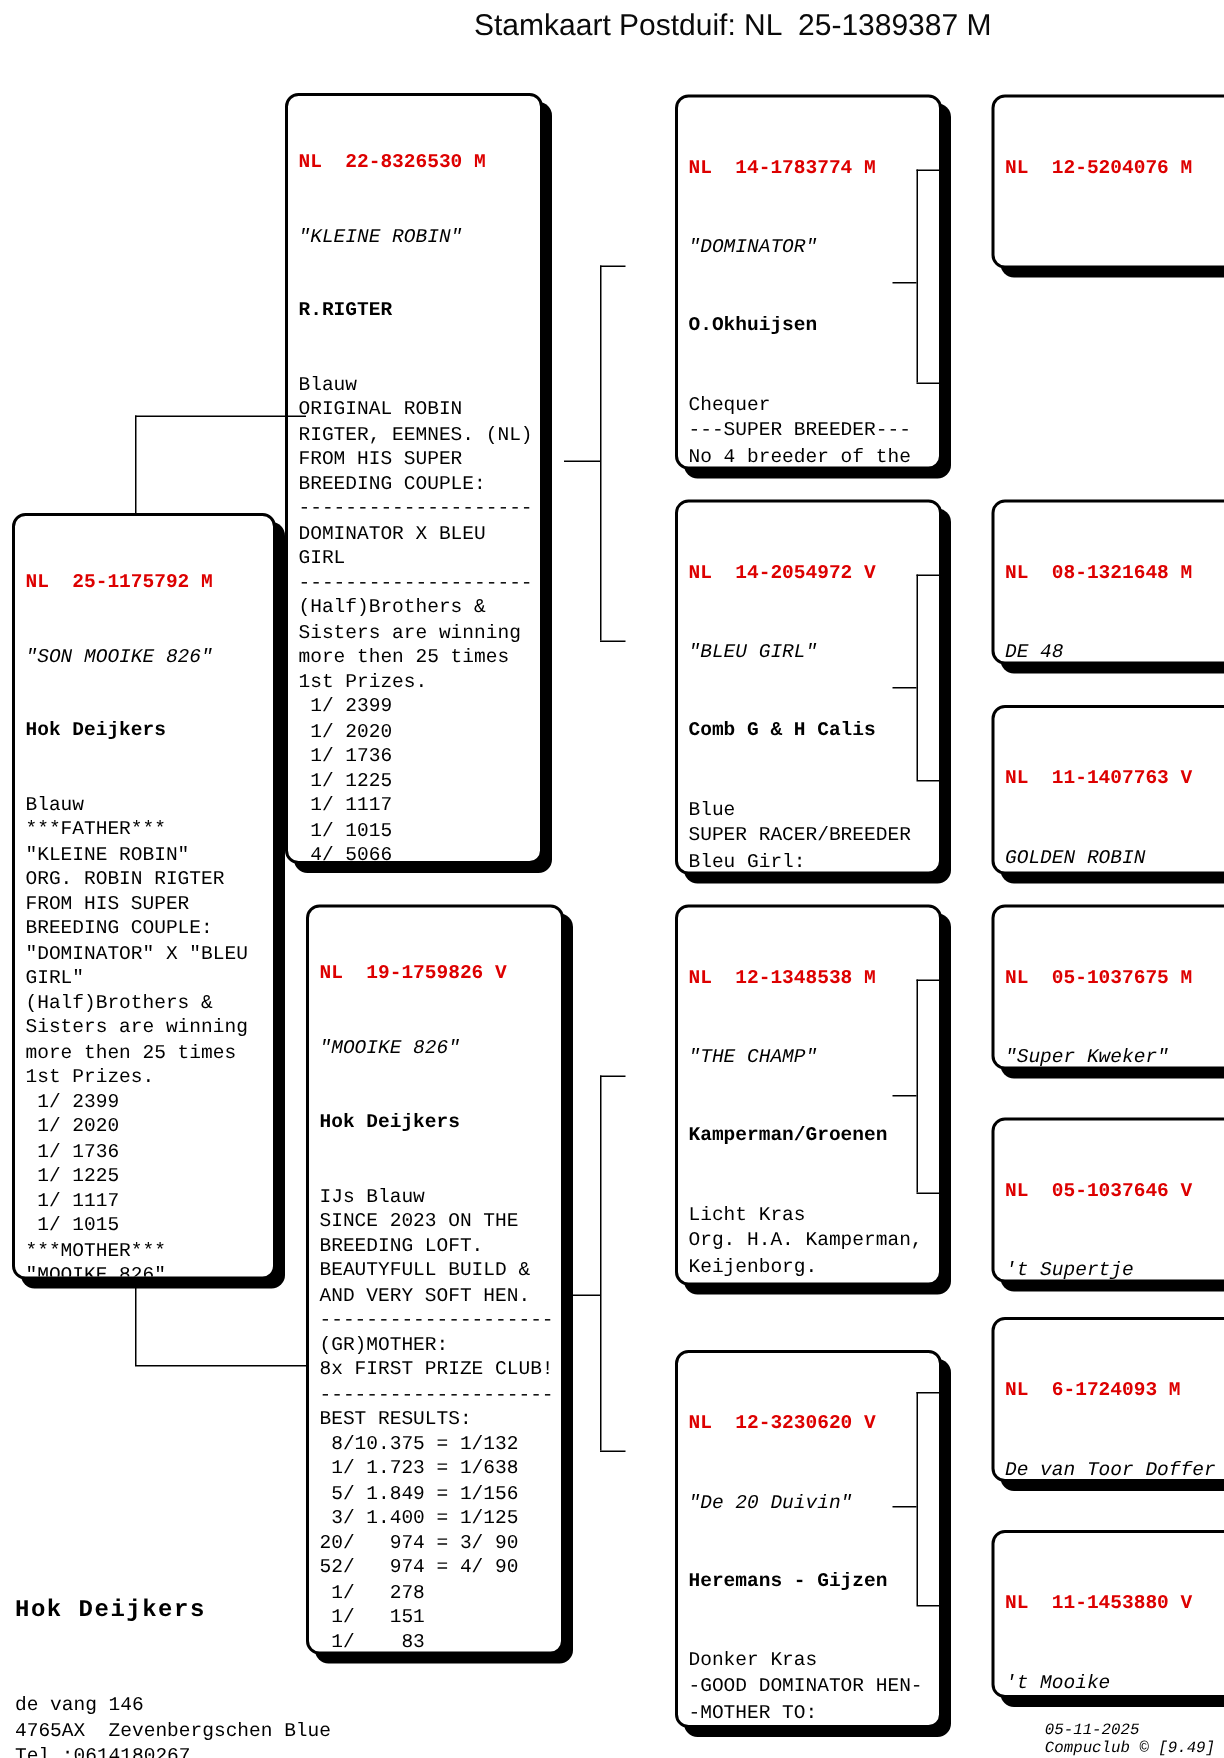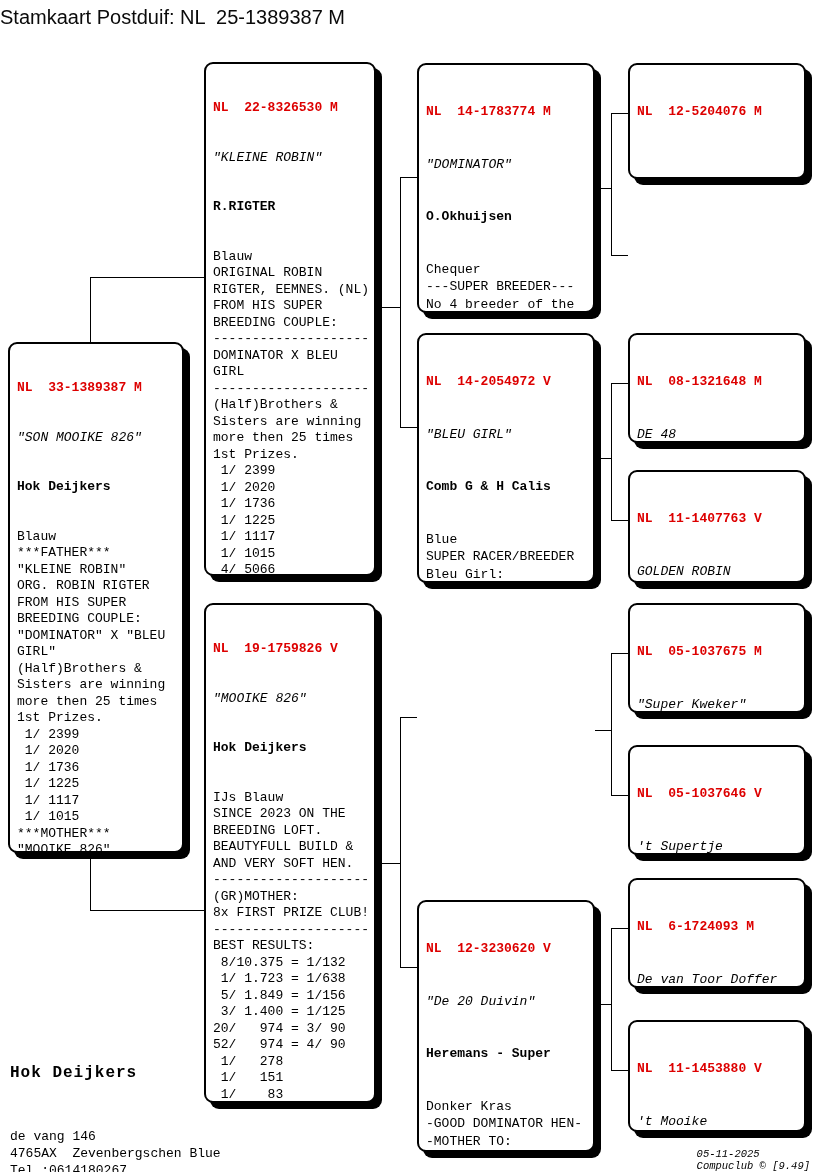--- a/index.html
+++ b/index.html
@@ -3,31 +3,31 @@
 <meta charset="utf-8">
 <style>
   :root { --red: #dd0000; }
   html,body { margin:0; padding:0; background:#ffffff; }
   .page {
     position:relative; width:816px; height:1172px; background:#ffffff;
     font-family:"Liberation Mono","DejaVu Sans Mono",monospace;
     color:#000; overflow:hidden;
   }
   .title {
-    position:absolute; left:0; top:6px; width:661px; text-align:left;
+    position:absolute; left:0; top:6px; width:661px; text-align:right;
     font-family:"Liberation Sans","DejaVu Sans",sans-serif;
     font-size:20px; white-space:pre; color:#0a0a0a;
   }
   .pbox {
     position:absolute; background:#fff; border:2px solid #000; border-radius:9px;
     box-shadow:6px 6px 0 #000; padding:3px 7px; box-sizing:border-box;
     font-size:13px; white-space:pre; overflow:hidden;
   }
   .lh-a { line-height:16.5px; }
-  .lh-b { line-height:17.5px; }
+  .lh-b { line-height:17.5px;margin-left:33px; }
   .ring  { color:var(--red); font-weight:bold; min-height:1em; }
   .pname { font-style:italic; min-height:16.5px; }
   .powner{ font-weight:bold; min-height:16.5px; }
   .pline { min-height:16.5px; }
   .hline { position:absolute; height:1px; background:#000; }
   .vline { position:absolute; width:1px;  background:#000; }
   .owner-block { position:absolute; left:10px; top:1028px; white-space:pre; }
   .owner-name  { font-weight:bold; font-size:16px; letter-spacing:1px; margin-bottom:10px; }
   .owner-lines { font-size:13px; line-height:17px; }
   .owner-lines .pline { min-height:17px; }
@@ -38,27 +38,27 @@
   .footer span { margin-left:16px; }
 </style>
 </head>
 <body>
 
 <div class="page">
 
   <div class="title">Stamkaart Postduif: NL  25-1389387 M</div>
 
   <div class="pbox lh-a" style="left:8px;top:342px;width:176px;height:511px">
-    <div class="ring">NL  33-1389387 M</div>
+    <div class="ring">NL  25-1175792 M</div>
     <div class="pname">"SON MOOIKE 826"</div>
     <div class="powner">Hok Deijkers</div>
     <div><div class="pline">Blauw</div><div class="pline">***FATHER***</div><div class="pline">"KLEINE ROBIN"</div><div class="pline">ORG. ROBIN RIGTER</div><div class="pline">FROM HIS SUPER</div><div class="pline">BREEDING COUPLE:</div><div class="pline">"DOMINATOR" X "BLEU</div><div class="pline">GIRL"</div><div class="pline">(Half)Brothers &amp;</div><div class="pline">Sisters are winning</div><div class="pline">more then 25 times</div><div class="pline">1st Prizes.</div><div class="pline"> 1/ 2399</div><div class="pline"> 1/ 2020</div><div class="pline"> 1/ 1736</div><div class="pline"> 1/ 1225</div><div class="pline"> 1/ 1117</div><div class="pline"> 1/ 1015</div><div class="pline">***MOTHER***</div><div class="pline">"MOOIKE 826"</div></div>
   </div>
 
-  <div class="pbox lh-a" style="left:204px;top:62px;width:172px;height:514px">
+  <div class="pbox lh-a" style="left:190px;top:62px;width:172px;height:514px">
     <div class="ring">NL  22-8326530 M</div>
     <div class="pname">"KLEINE ROBIN"</div>
     <div class="powner">R.RIGTER</div>
     <div><div class="pline">Blauw</div><div class="pline">ORIGINAL ROBIN</div><div class="pline">RIGTER, EEMNES. (NL)</div><div class="pline">FROM HIS SUPER</div><div class="pline">BREEDING COUPLE:</div><div class="pline">--------------------</div><div class="pline">DOMINATOR X BLEU</div><div class="pline">GIRL</div><div class="pline">--------------------</div><div class="pline">(Half)Brothers &amp;</div><div class="pline">Sisters are winning</div><div class="pline">more then 25 times</div><div class="pline">1st Prizes.</div><div class="pline"> 1/ 2399</div><div class="pline"> 1/ 2020</div><div class="pline"> 1/ 1736</div><div class="pline"> 1/ 1225</div><div class="pline"> 1/ 1117</div><div class="pline"> 1/ 1015</div><div class="pline"> 4/ 5066</div></div>
   </div>
 
   <div class="pbox lh-a" style="left:204px;top:603px;width:172px;height:500px">
     <div class="ring">NL  19-1759826 V</div>
     <div class="pname">"MOOIKE 826"</div>
     <div class="powner">Hok Deijkers</div>
@@ -72,25 +72,31 @@
     <div><div class="pline">Chequer</div><div class="pline">---SUPER BREEDER---</div><div class="pline">No 4 breeder of the</div></div>
   </div>
 
   <div class="pbox lh-b" style="left:417px;top:333px;width:178px;height:250px">
     <div class="ring">NL  14-2054972 V</div>
     <div class="pname">"BLEU GIRL"</div>
     <div class="powner">Comb G &amp; H Calis</div>
     <div><div class="pline">Blue</div><div class="pline">SUPER RACER/BREEDER</div><div class="pline">Bleu Girl:</div></div>
   </div>
 
+  <div class="pbox lh-b" style="left:417px;top:603px;width:178px;height:254px">
+    <div class="ring">NL  12-1348538 M</div>
+    <div class="pname">"THE CHAMP"</div>
+    <div class="powner">Kamperman/Groenen</div>
+    <div><div class="pline">Licht Kras</div><div class="pline">Org. H.A. Kamperman,</div><div class="pline">Keijenborg.</div><div class="pline">"THE CHAMP" is a</div></div>
+  </div>
 
   <div class="pbox lh-b" style="left:417px;top:900px;width:178px;height:252px">
     <div class="ring">NL  12-3230620 V</div>
     <div class="pname">"De 20 Duivin"</div>
-    <div class="powner">Heremans - Super</div>
+    <div class="powner">Heremans - Gijzen</div>
     <div><div class="pline">Donker Kras</div><div class="pline">-GOOD DOMINATOR HEN-</div><div class="pline">-MOTHER TO:</div><div class="pline">* D'N KLIKO, SUPER</div></div>
   </div>
 
   <div class="pbox lh-b" style="left:628px;top:63px;width:178px;height:116px">
     <div class="ring">NL  12-5204076 M</div>
     <div class="pname"></div>
     
     
   </div>
 

